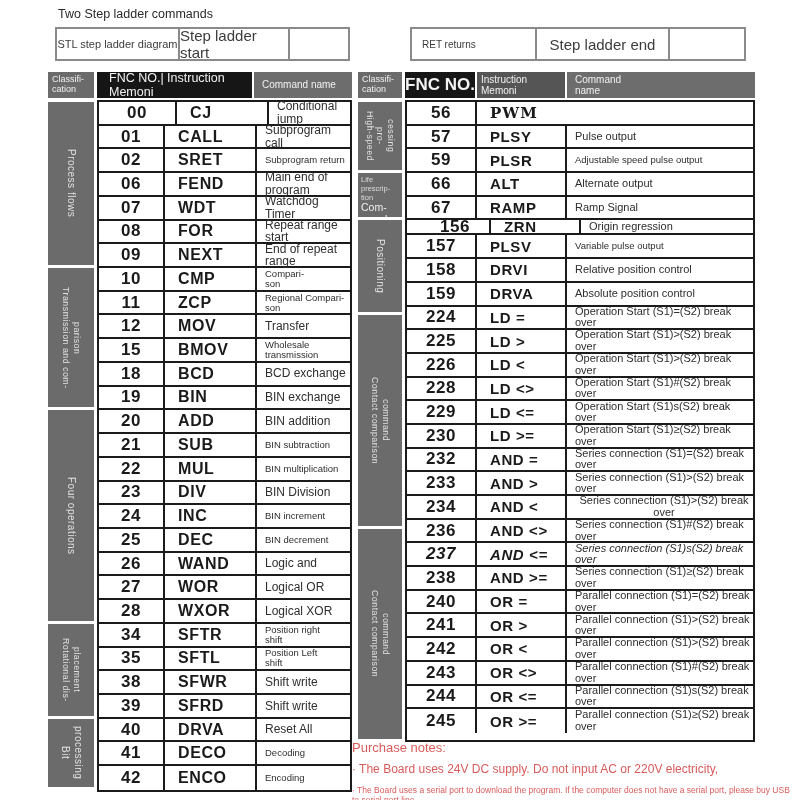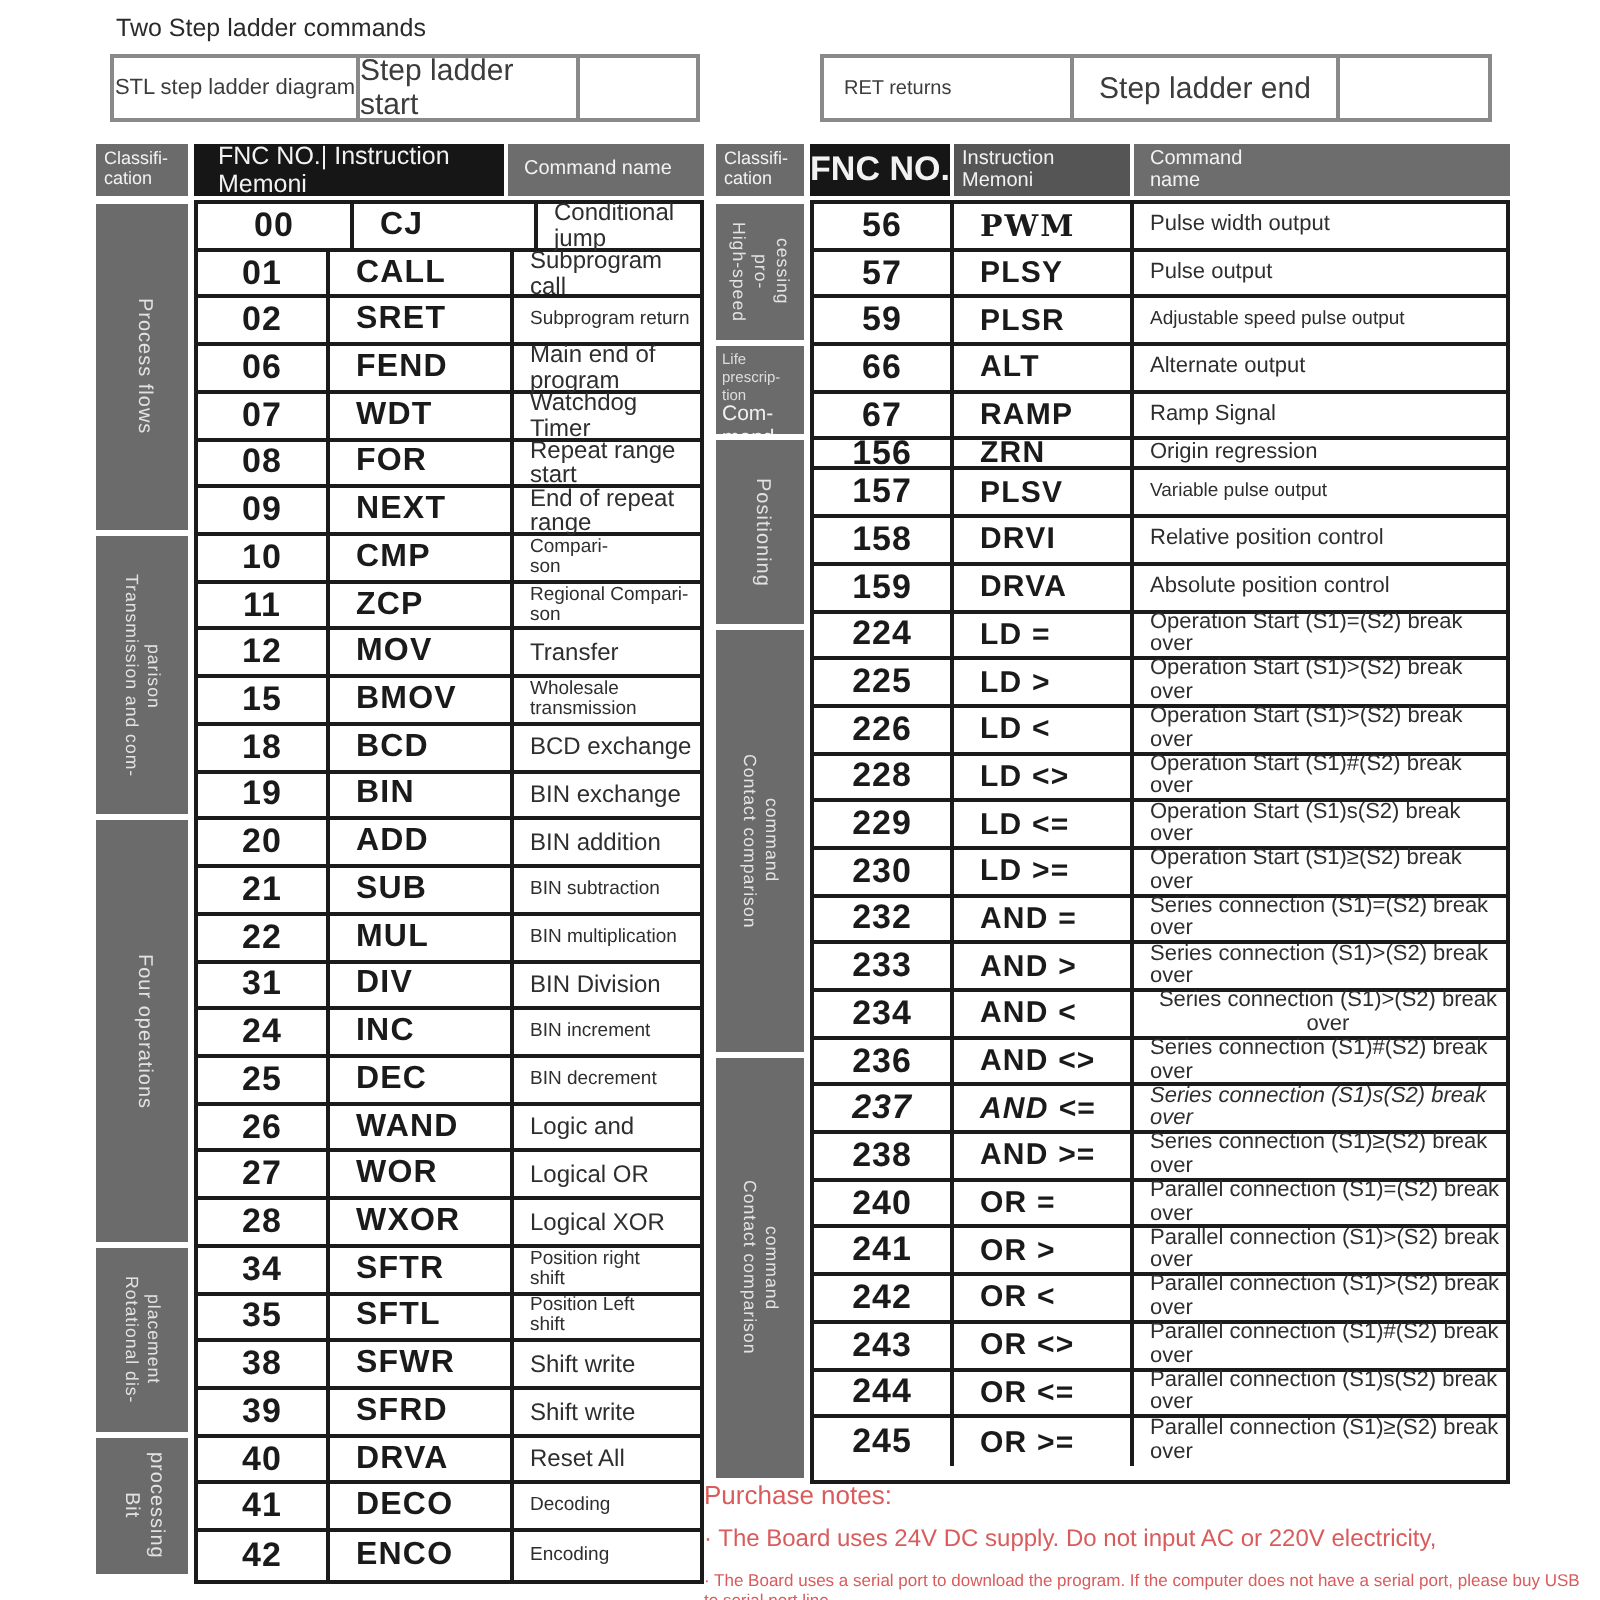--- a/index.html
+++ b/index.html
@@ -188,21 +188,21 @@
             <div class="c-fnc" style="width: 64px;">21</div>
             <div class="c-mn" style="width: 92px;">SUB</div>
             <div class="c-cmd small">BIN subtraction</div>
           </div>
           <div class="row" style="height: 23.72px;">
             <div class="c-fnc" style="width: 64px;">22</div>
             <div class="c-mn" style="width: 92px;">MUL</div>
             <div class="c-cmd small">BIN multiplication</div>
           </div>
           <div class="row" style="height: 23.72px;">
-            <div class="c-fnc" style="width: 64px;">31</div>
+            <div class="c-fnc" style="width: 64px;">23</div>
             <div class="c-mn" style="width: 92px;">DIV</div>
             <div class="c-cmd">BIN Division</div>
           </div>
           <div class="row" style="height: 23.72px;">
             <div class="c-fnc" style="width: 64px;">24</div>
             <div class="c-mn" style="width: 92px;">INC</div>
             <div class="c-cmd small">BIN increment</div>
           </div>
           <div class="row" style="height: 23.72px;">
             <div class="c-fnc" style="width: 64px;">25</div>
@@ -301,21 +301,20 @@
           <div class="sblock" style="height: 210.3px;">
             <div class="vlabel long">Contact comparison
 command</div>
           </div>
         </div>
       <div class="hgap"></div>
       <div class="grid" style="flex:1;">
           <div class="row" style="height: 23.7px;">
             <div class="c-fnc" style="width: 68px;">56</div>
             <div class="c-mn serif" style="width: 90px;">PWM</div>
-            <div class="c-cmd">Pulse width output</div>
           </div>
           <div class="row" style="height: 23.7px;">
             <div class="c-fnc" style="width: 68px;">57</div>
             <div class="c-mn" style="width: 90px;">PLSY</div>
             <div class="c-cmd">Pulse output</div>
           </div>
           <div class="row" style="height: 23.7px;">
             <div class="c-fnc" style="width: 68px;">59</div>
             <div class="c-mn" style="width: 90px;">PLSR</div>
             <div class="c-cmd small">Adjustable speed pulse output</div>
@@ -323,21 +322,21 @@
           <div class="row" style="height: 23.7px;">
             <div class="c-fnc" style="width: 68px;">66</div>
             <div class="c-mn" style="width: 90px;">ALT</div>
             <div class="c-cmd">Alternate output</div>
           </div>
           <div class="row" style="height: 23.7px;">
             <div class="c-fnc" style="width: 68px;">67</div>
             <div class="c-mn" style="width: 90px;">RAMP</div>
             <div class="c-cmd">Ramp Signal</div>
           </div>
-          <div class="row" style="height: 15px;">
+          <div class="row" style="height: 15px; padding-left: 14px;">
             <div class="c-fnc" style="width: 68px;">156</div>
             <div class="c-mn" style="width: 90px;">ZRN</div>
             <div class="c-cmd">Origin regression</div>
           </div>
           <div class="row" style="height: 23.7px;">
             <div class="c-fnc" style="width: 68px;">157</div>
             <div class="c-mn" style="width: 90px;">PLSV</div>
             <div class="c-cmd small">Variable pulse output</div>
           </div>
           <div class="row" style="height: 23.7px;">

